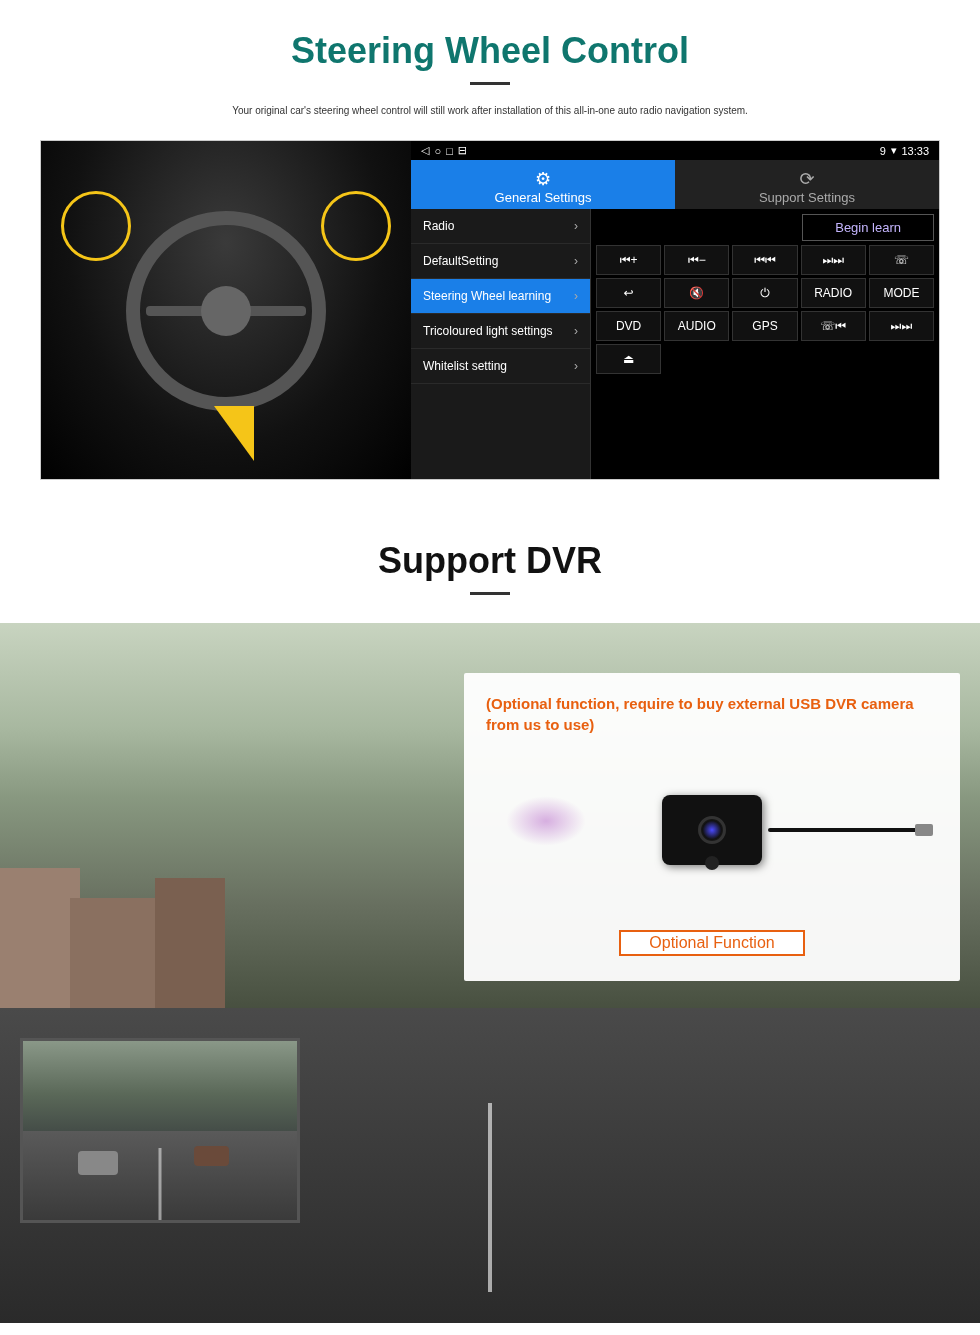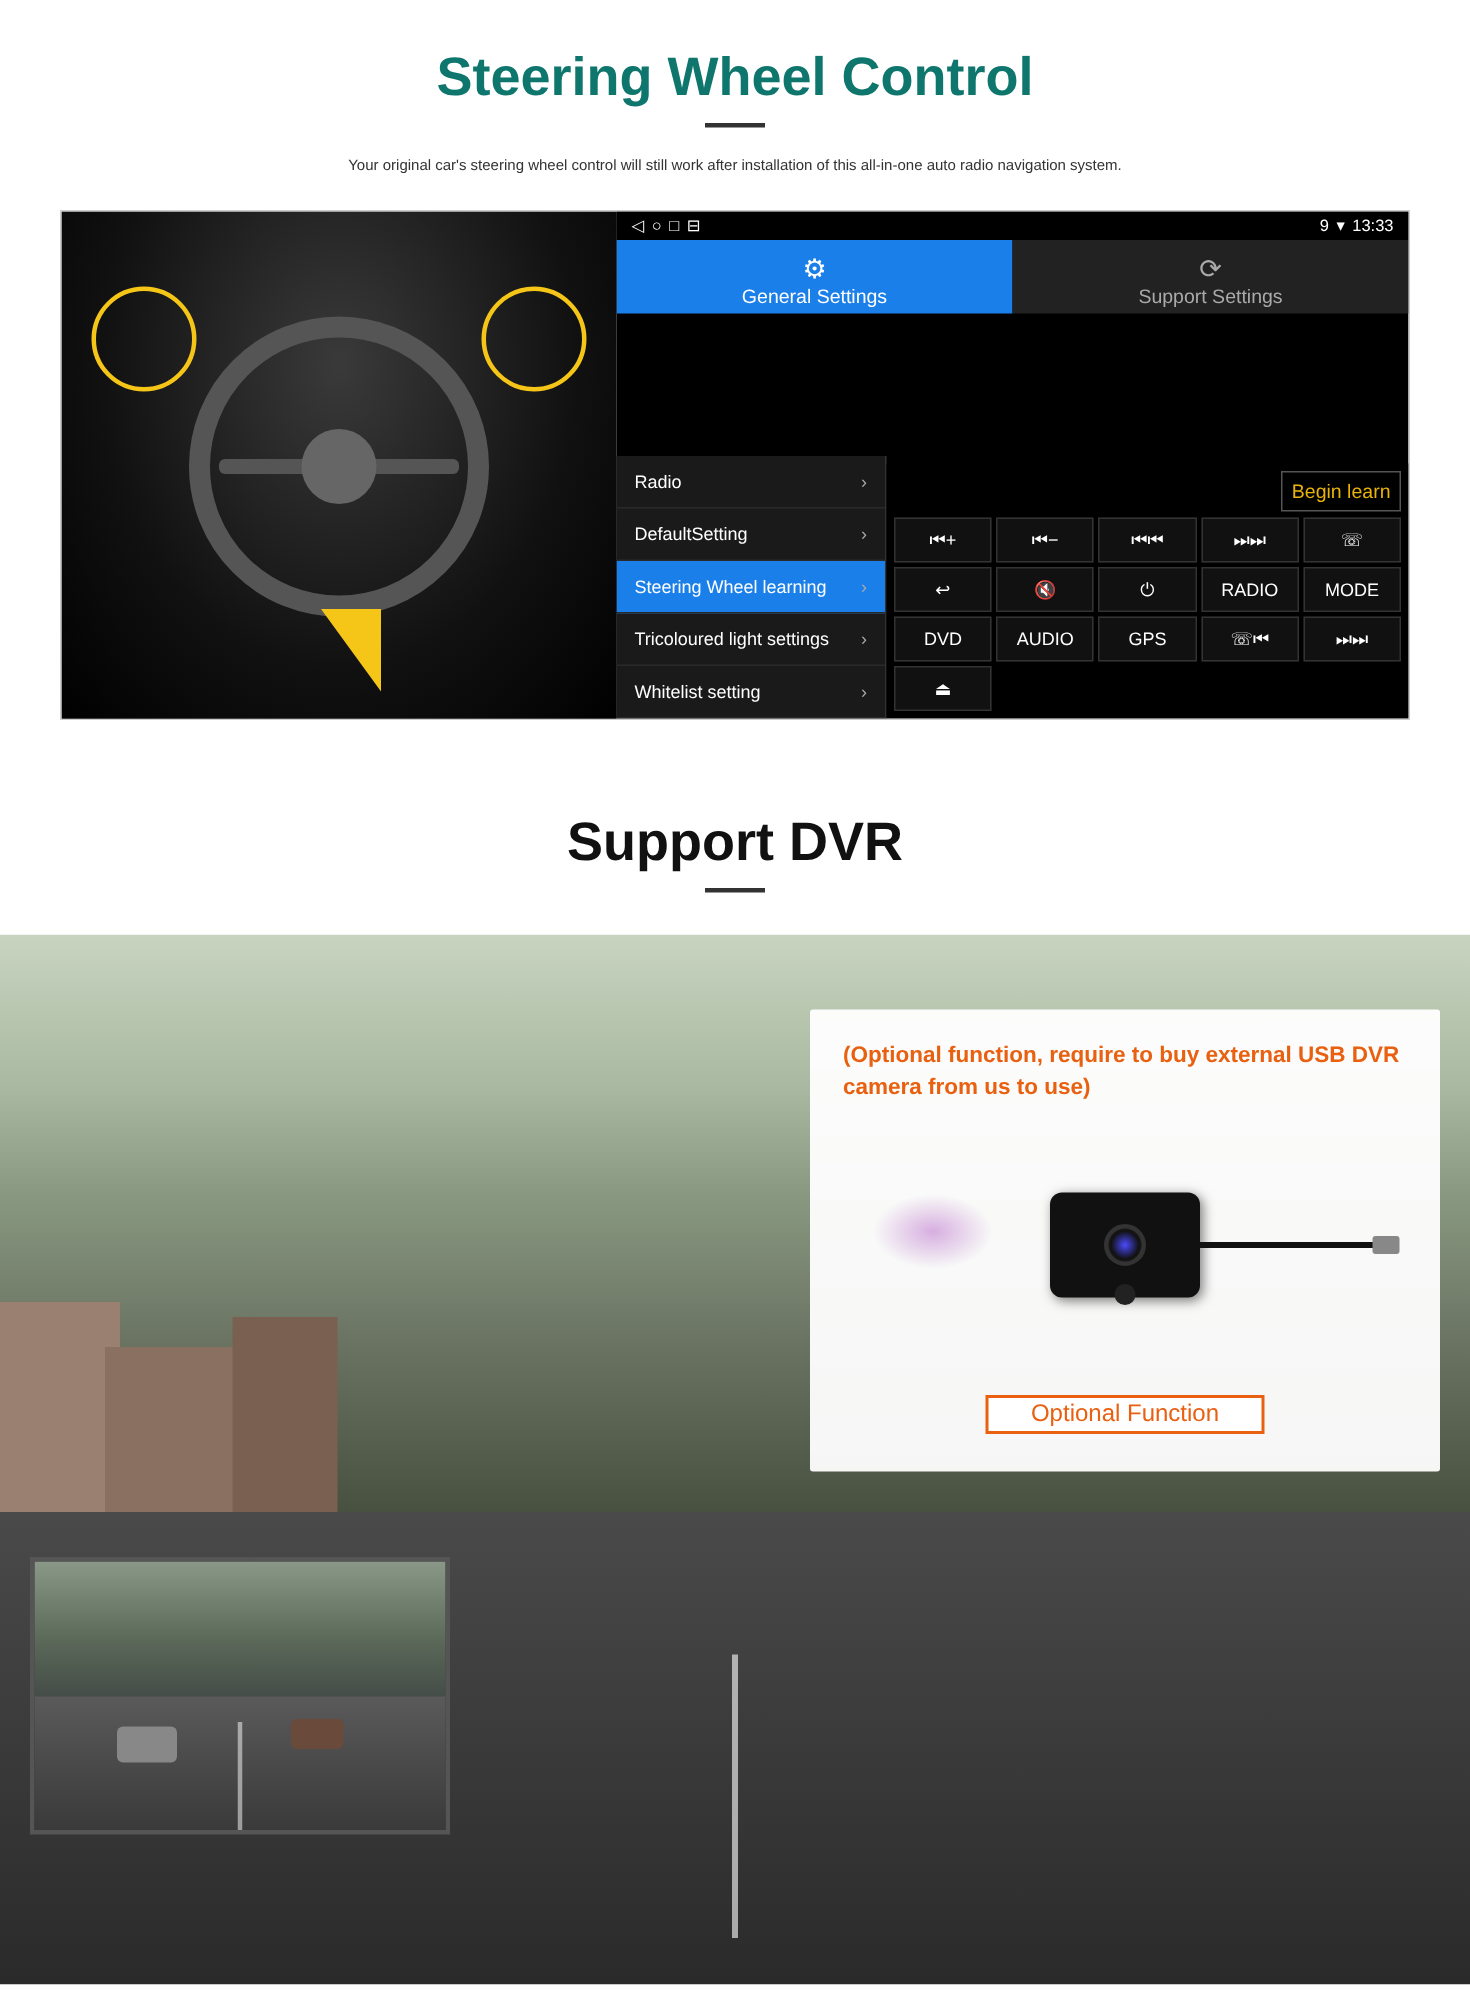--- a/index.html
+++ b/index.html
@@ -156,21 +156,20 @@
       padding: 8px 0 4px;
       font-size: 13px;
     }
     .tab-icon {
       font-size: 18px;
       display: block;
     }
     .android-content {
       display: flex;
       flex: 1;
-      align-items: flex-end;
     }
     .menu-list {
       width: 180px;
       background: #1a1a1a;
       border-right: 1px solid #333;
     }
     .menu-item {
       display: flex;
       align-items: center;
       justify-content: space-between;
@@ -189,22 +188,22 @@
       padding: 5px;
     }
     .begin-learn-row {
       display: flex;
       justify-content: flex-end;
       margin-bottom: 4px;
     }
     .begin-learn-btn {
       background: #000;
       border: 1px solid #555;
-      color: #eab308;
-      padding: 5px 6px;
+      color: #c4b5fd;
+      padding: 5px 32px;
       font-size: 13px;
       cursor: pointer;
     }
     .ctrl-grid {
       display: grid;
       grid-template-columns: repeat(5, 1fr);
       gap: 3px;
     }
     .ctrl-btn {
       background: #111;
@@ -280,21 +279,21 @@
       height: 60%;
       background: #fff;
       opacity: 0.6;
     }
 
     
     .dvr-info-card {
       position: absolute;
       right: 20px;
       top: 50px;
-      width: 420px;
+      width: 496px;
       background: rgba(255,255,255,0.95);
       padding: 20px 22px 25px;
       border-radius: 2px;
     }
     .dvr-info-card .optional-note {
       color: #e86010;
       font-size: 15px;
       font-weight: bold;
       line-height: 1.4;
       margin-bottom: 10px;

